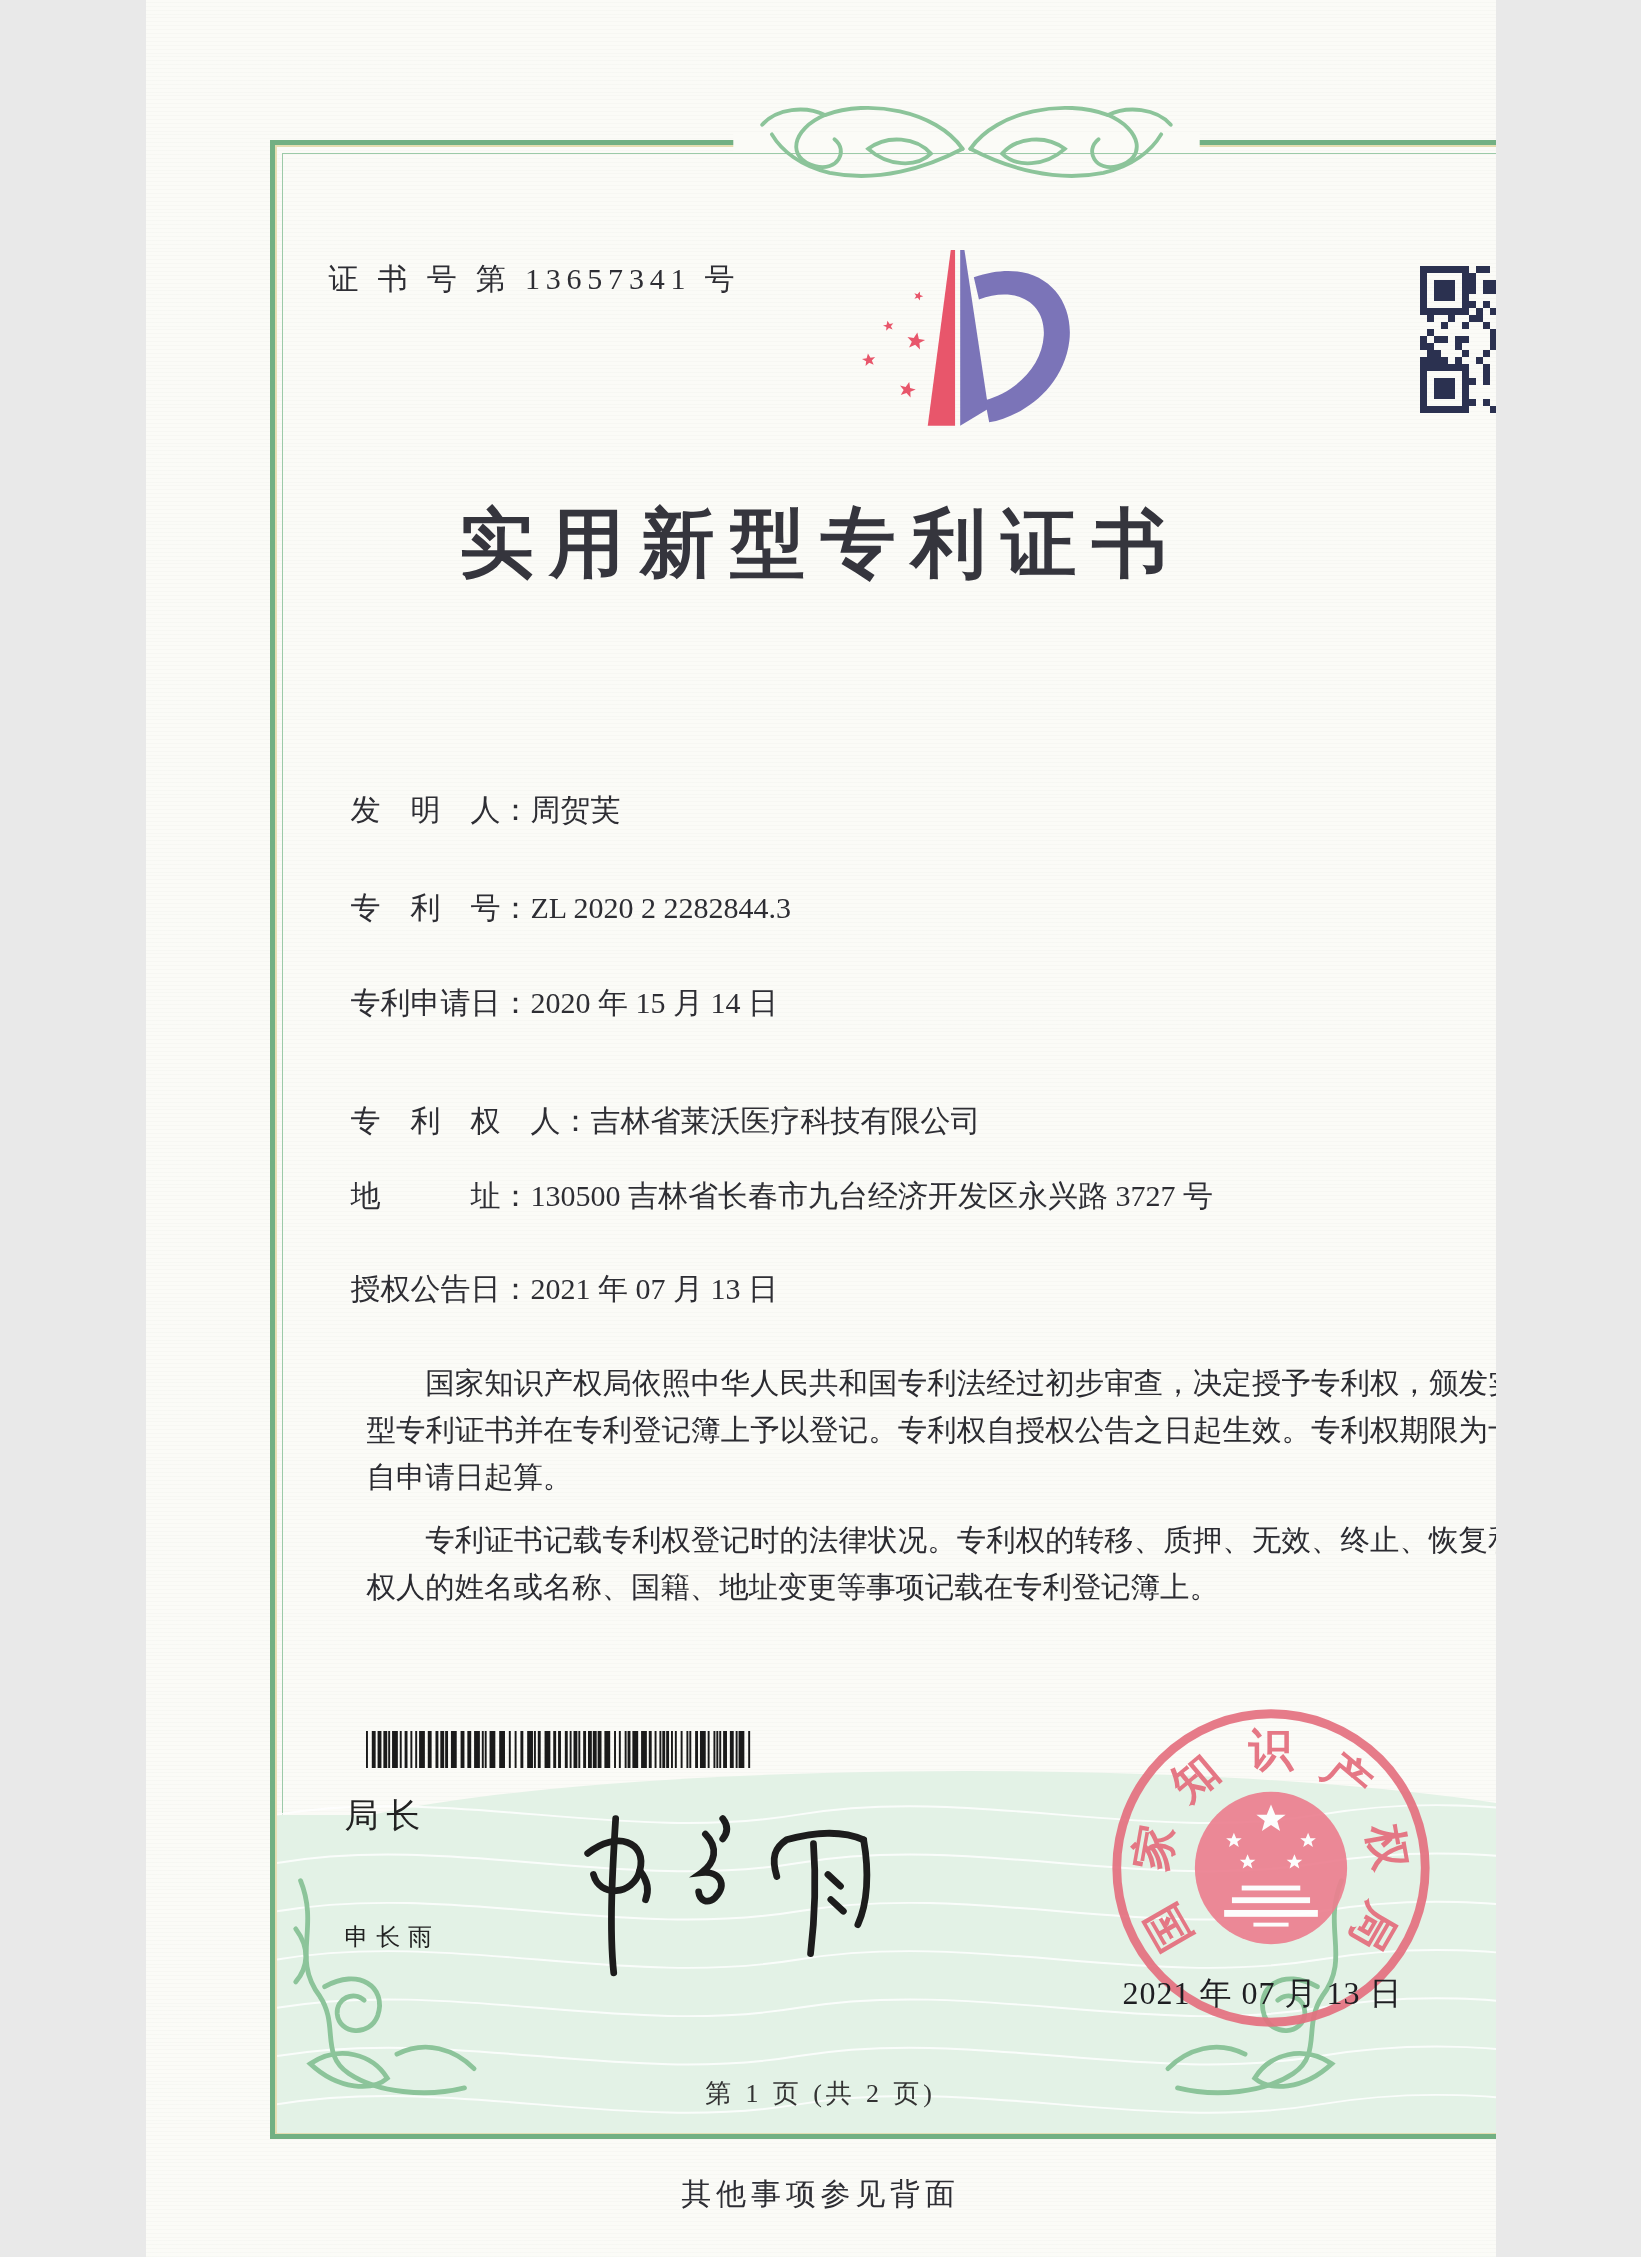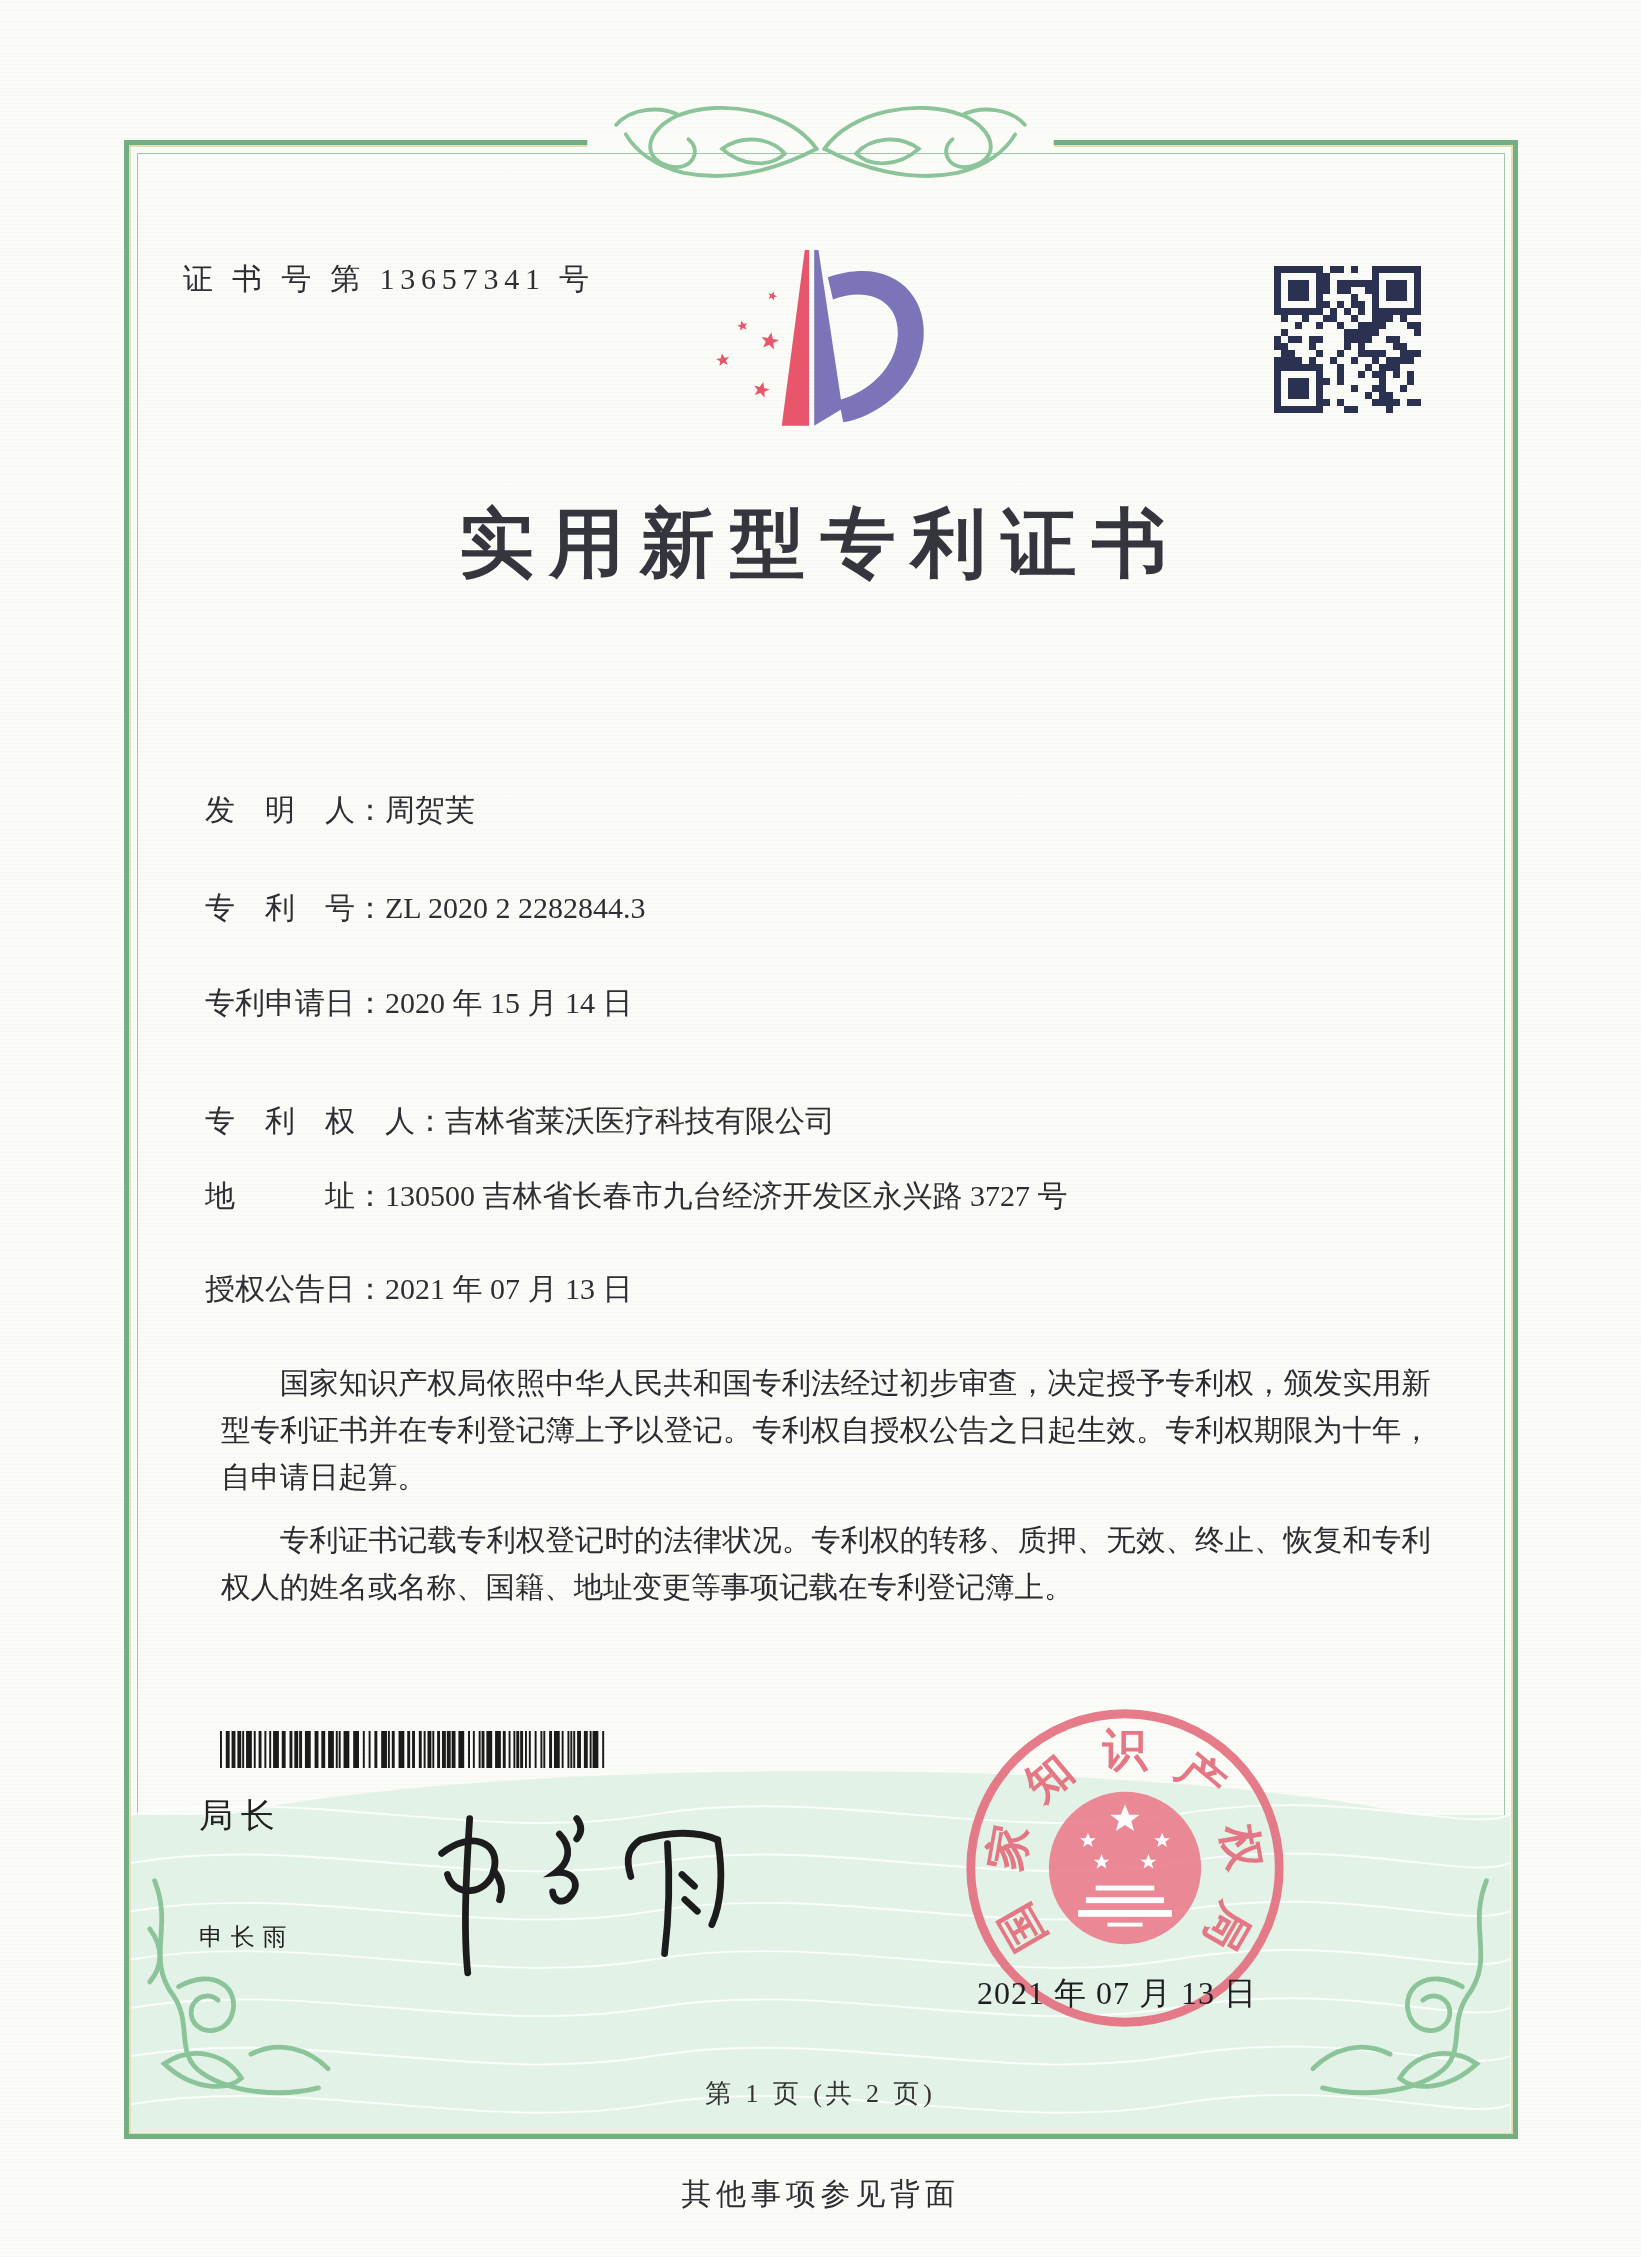--- a/index.html
+++ b/index.html
@@ -1,18 +1,18 @@
 <!DOCTYPE html>
 <html><head>
 <meta charset="utf-8">
 <style>
   html,body{margin:0;padding:0;background:#e9e9e9;}
   .sheet{
     position:relative;
-    width:1641px;height:2257px;
+    width:1350px;height:2257px;
     margin:0 auto;
     background:
       repeating-linear-gradient(0deg, rgba(120,130,120,.03) 0 1px, transparent 1px 3.9px),
       #fbfbf7;
     overflow:hidden;
     font-family:"Liberation Serif","DejaVu Serif",serif;
     color:#33333b;
   }
   
   .frame-outer{

